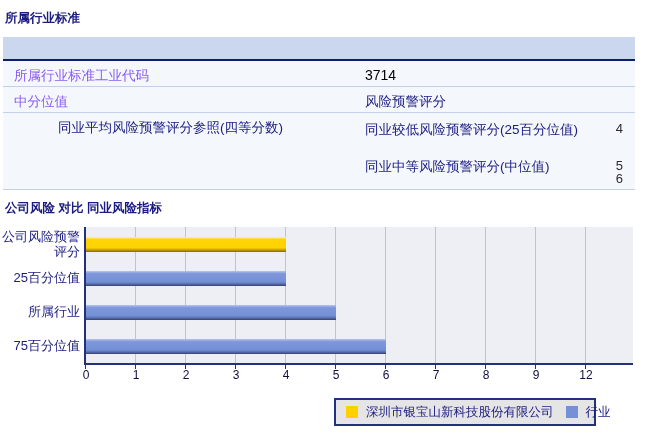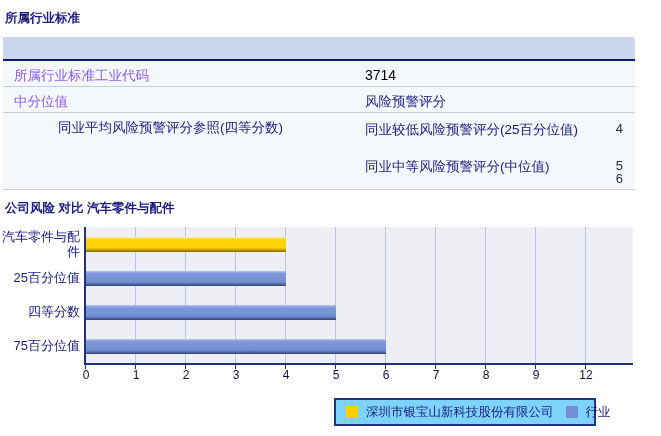--- a/index.html
+++ b/index.html
@@ -26,21 +26,21 @@
   .bar{position:absolute;left:0;height:15px;}
   .bar-company{background:linear-gradient(180deg,#fff1b3 0%,#ffd506 16%,#ffd203 72%,#e0b400 80%,#7e6c00 100%);}
   .bar-industry{background:linear-gradient(180deg,#b6c4ec 0%,#7e97da 18%,#7390d5 72%,#5a6fae 86%,#333f6e 100%);}
   #ylabels{position:absolute;left:0;top:227px;width:80px;height:137px;}
   .ylab{position:absolute;left:0;width:80px;display:flex;align-items:center;justify-content:flex-end;
         text-align:right;font-size:13px;line-height:1.18;color:#1b1b80;}
   .xtickmark{position:absolute;width:1px;height:4px;top:365px;background:#23317c;}
   .xticklab{position:absolute;top:368px;width:30px;text-align:center;font-size:12px;color:#101040;}
   #xlabel{position:absolute;left:438px;top:378px;width:150px;text-align:right;font-size:12.5px;color:#1b1b80;}
   #legend{position:absolute;left:334px;top:398px;width:262px;height:28px;border:2px solid #23317c;
-          background:#7dd3fc;display:flex;align-items:center;box-sizing:border-box;padding-left:10px;}
+          background:#e5e5e5;display:flex;align-items:center;box-sizing:border-box;padding-left:10px;}
   .lg-swatch{width:12px;height:12px;margin-right:8px;flex:0 0 auto;}
   .lg-label{font-size:12.5px;color:#1b1b80;white-space:nowrap;margin-right:12px;}
 </style>
 </head>
 <body>
 
 <div id="page">
 
   <div class="sec-title" style="top:10px;">所属行业标准</div>
 
@@ -67,26 +67,26 @@
       <div class="subrow" style="top:27px;margin-top:12px;">
         <span class="slbl">同业中等风险预警评分(中位值)</span>
         <span class="sval">5</span>
       </div>
       <div class="subrow" style="top:52px;">
         <span class="sval">6</span>
       </div>
     </div>
   </div>
 
-  <div class="sec-title" style="top:200px;">公司风险 对比 汽车零件与配件</div>
+  <div class="sec-title" style="top:200px;">公司风险 对比 同业风险指标</div>
 
   <div id="ylabels">
-      <div class="ylab" style="top: 0px; height: 34px;">汽车零件与配件</div>
+      <div class="ylab" style="top: 0px; height: 34px;">公司风险预警评分</div>
       <div class="ylab" style="top: 34px; height: 34px;">25百分位值</div>
-      <div class="ylab" style="top: 68px; height: 34px;">四等分数</div>
+      <div class="ylab" style="top: 68px; height: 34px;">所属行业</div>
       <div class="ylab" style="top: 102px; height: 34px;">75百分位值</div>
     </div>
   <div class="axis-y"></div>
   <div id="plot">
       <div class="gridline" style="left: 49px;"></div>
       <div class="gridline" style="left: 99px;"></div>
       <div class="gridline" style="left: 149px;"></div>
       <div class="gridline" style="left: 199px;"></div>
       <div class="gridline" style="left: 249px;"></div>
       <div class="gridline" style="left: 299px;"></div>

